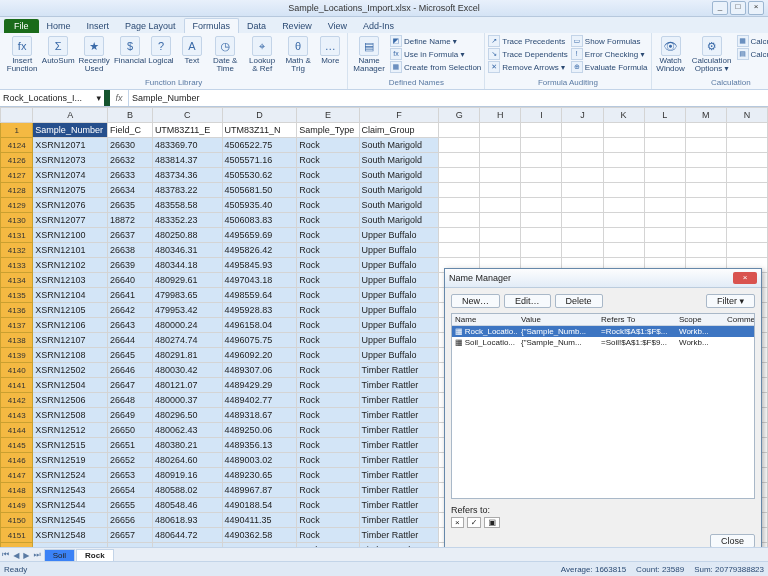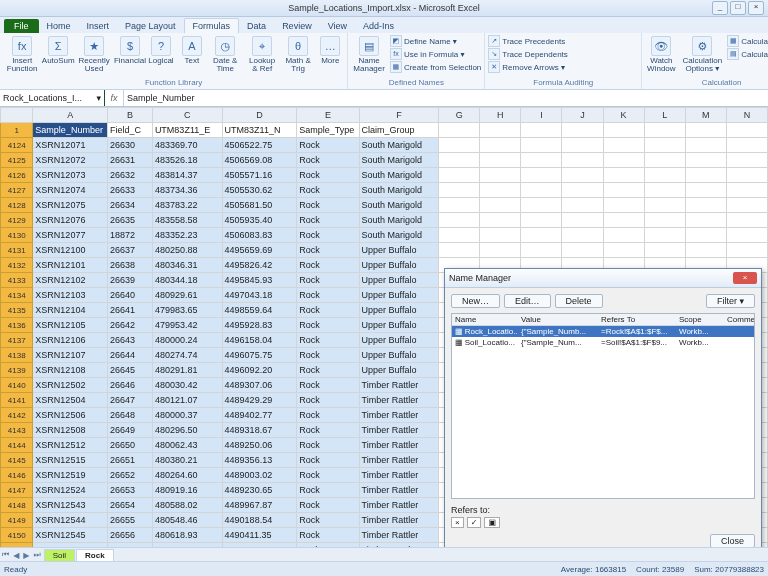--- a/index.html
+++ b/index.html
@@ -18,21 +18,21 @@
 .rg .lbl{text-align:center;color:#5a7aa3;font-size:8px}
 .rg .items{display:flex;gap:3px;align-items:flex-start}
 .rbtn{display:flex;flex-direction:column;align-items:center;gap:1px;padding:1px 2px;min-width:24px}
 .rbtn .ic{width:18px;height:18px;background:#eaf2fb;border:1px solid #c3d4e8;border-radius:2px;font-size:11px;line-height:18px;text-align:center;color:#3a6aa8}
 .rbtn span{font-size:8px;line-height:8px;color:#2b4a73;text-align:center}
 .stack{display:flex;flex-direction:column;gap:1px}
 .stack div{font-size:8px;color:#2b4a73;white-space:nowrap;display:flex;align-items:center;gap:2px}
 .mini-ic{width:10px;height:10px;display:inline-block;background:#eaf2fb;border:1px solid #c3d4e8;font-size:7px;line-height:10px;text-align:center;color:#3a6aa8}
 
 .fbar{height:16px;display:flex;border-bottom:1px solid #c3d4e8;background:#fff}
-.namebox{width:98px;border-right:1px solid #14532d;padding:1px 3px;font-size:9px;display:flex;align-items:center;justify-content:space-between}
+.namebox{width:98px;border-right:6px solid #14532d;padding:1px 3px;font-size:9px;display:flex;align-items:center;justify-content:space-between}
 .fx{width:18px;border-right:1px solid #c3d4e8;text-align:center;font-style:italic;font-size:9px;line-height:16px;color:#666}
 .finput{flex:1;padding:1px 3px;font-size:9px;display:flex;align-items:center}
 
 .grid{position:absolute;top:106px;left:0;right:0;bottom:14px;overflow:hidden;border-top:1px solid #b6c8dd}
 table{border-collapse:collapse;table-layout:fixed;width:100%}
 th,td{border:1px solid #d4d4d4;height:11px;padding:0 2px;font-size:9px;overflow:hidden;white-space:nowrap;text-overflow:clip}
 th{background:#e8eef6;font-weight:normal;color:#333;height:14px}
 .rowh{background:#f4b942;width:26px;text-align:center;font-size:8px;color:#333;border-color:#c9a030}
 col.ca{width:60px}col.cb{width:36px}col.cc{width:56px}col.cd{width:60px}col.ce{width:50px}col.cf{width:64px}col.cg{width:33px}
 .sel td{background:#d3e5f7}
@@ -53,21 +53,21 @@
 .nm-r{display:flex;font-size:8px}
 .nm-r.sel{background:#3d75c2;color:#fff}
 .refrow{margin-top:6px;font-size:9px}
 .refbox{display:flex;align-items:center;gap:3px;margin-top:2px}
 .refbox .xp{border:1px solid #aaa;padding:0 3px;font-size:8px;background:#fff}
 .refbox input{flex:1;border:1px solid #aaa;font-size:9px;padding:1px 2px;height:13px}
 .close-row{text-align:right;margin-top:8px}
 
 .sheettabs{position:absolute;left:0;right:0;bottom:14px;height:14px;background:#e8eef6;display:flex;align-items:center;font-size:8px;border-top:1px solid #c3d4e8}
 .sheettabs .nav{padding:0 2px;color:#5a7aa3}
-.stab{padding:1px 8px;border:1px solid #c3d4e8;background:#bef264;margin-left:1px}
+.stab{padding:1px 8px;border:1px solid #c3d4e8;background:#3b82f6;margin-left:1px}
 .stab.active{background:#fff;font-weight:bold}
 .status{position:absolute;left:0;right:0;bottom:0;height:14px;background:#dfe9f5;display:flex;align-items:center;font-size:8px;color:#2b4a73;padding:0 4px;justify-content:space-between;border-top:1px solid #c3d4e8}
 .status .stats{display:flex;gap:10px}
 </style>
 </head>
 <body>
 
 <div class="titlebar">
   <span>Sample_Locations_Import.xlsx - Microsoft Excel</span>
   <div class="wbtns">
@@ -165,20 +165,34 @@
             <span class="mini-ic">↗</span>
             <span>Trace Precedents</span>
           </div>
         <div>
             <span class="mini-ic">↘</span>
             <span>Trace Dependents</span>
           </div>
         <div>
             <span class="mini-ic">✕</span>
             <span>Remove Arrows ▾</span>
+          </div>
+      </div>
+      <div class="stack">
+        <div>
+            <span class="mini-ic">▭</span>
+            <span>Show Formulas</span>
+          </div>
+        <div>
+            <span class="mini-ic">!</span>
+            <span>Error Checking ▾</span>
+          </div>
+        <div>
+            <span class="mini-ic">⊕</span>
+            <span>Evaluate Formula</span>
           </div>
       </div>
     </div>
     <div class="lbl">Formula Auditing</div>
   </div>
   <div class="rg" style="flex:1">
     <div class="items">
       <div class="rbtn">
           <div class="ic">👁</div>
           <span>Watch Window</span>
@@ -276,37 +290,20 @@
           <td style="background:#fff"></td>
           <td style="background:#fff"></td>
           <td style="background:#fff"></td>
           <td style="background:#fff"></td>
           <td style="background:#fff"></td>
           <td style="background:#fff"></td>
           <td style="background:#fff"></td>
           <td style="background:#fff"></td>
         </tr>
         <tr class="sel">
-          <th class="rowh">4125</th>
-          <td>XSRN12072</td>
-          <td>26631</td>
-          <td>483526.18</td>
-          <td>4506569.08</td>
-          <td>Rock</td>
-          <td>South Marigold</td>
-          <td style="background:#fff"></td>
-          <td style="background:#fff"></td>
-          <td style="background:#fff"></td>
-          <td style="background:#fff"></td>
-          <td style="background:#fff"></td>
-          <td style="background:#fff"></td>
-          <td style="background:#fff"></td>
-          <td style="background:#fff"></td>
-        </tr>
-        <tr class="sel">
           <th class="rowh">4126</th>
           <td>XSRN12073</td>
           <td>26632</td>
           <td>483814.37</td>
           <td>4505571.16</td>
           <td>Rock</td>
           <td>South Marigold</td>
           <td style="background:#fff"></td>
           <td style="background:#fff"></td>
           <td style="background:#fff"></td>

